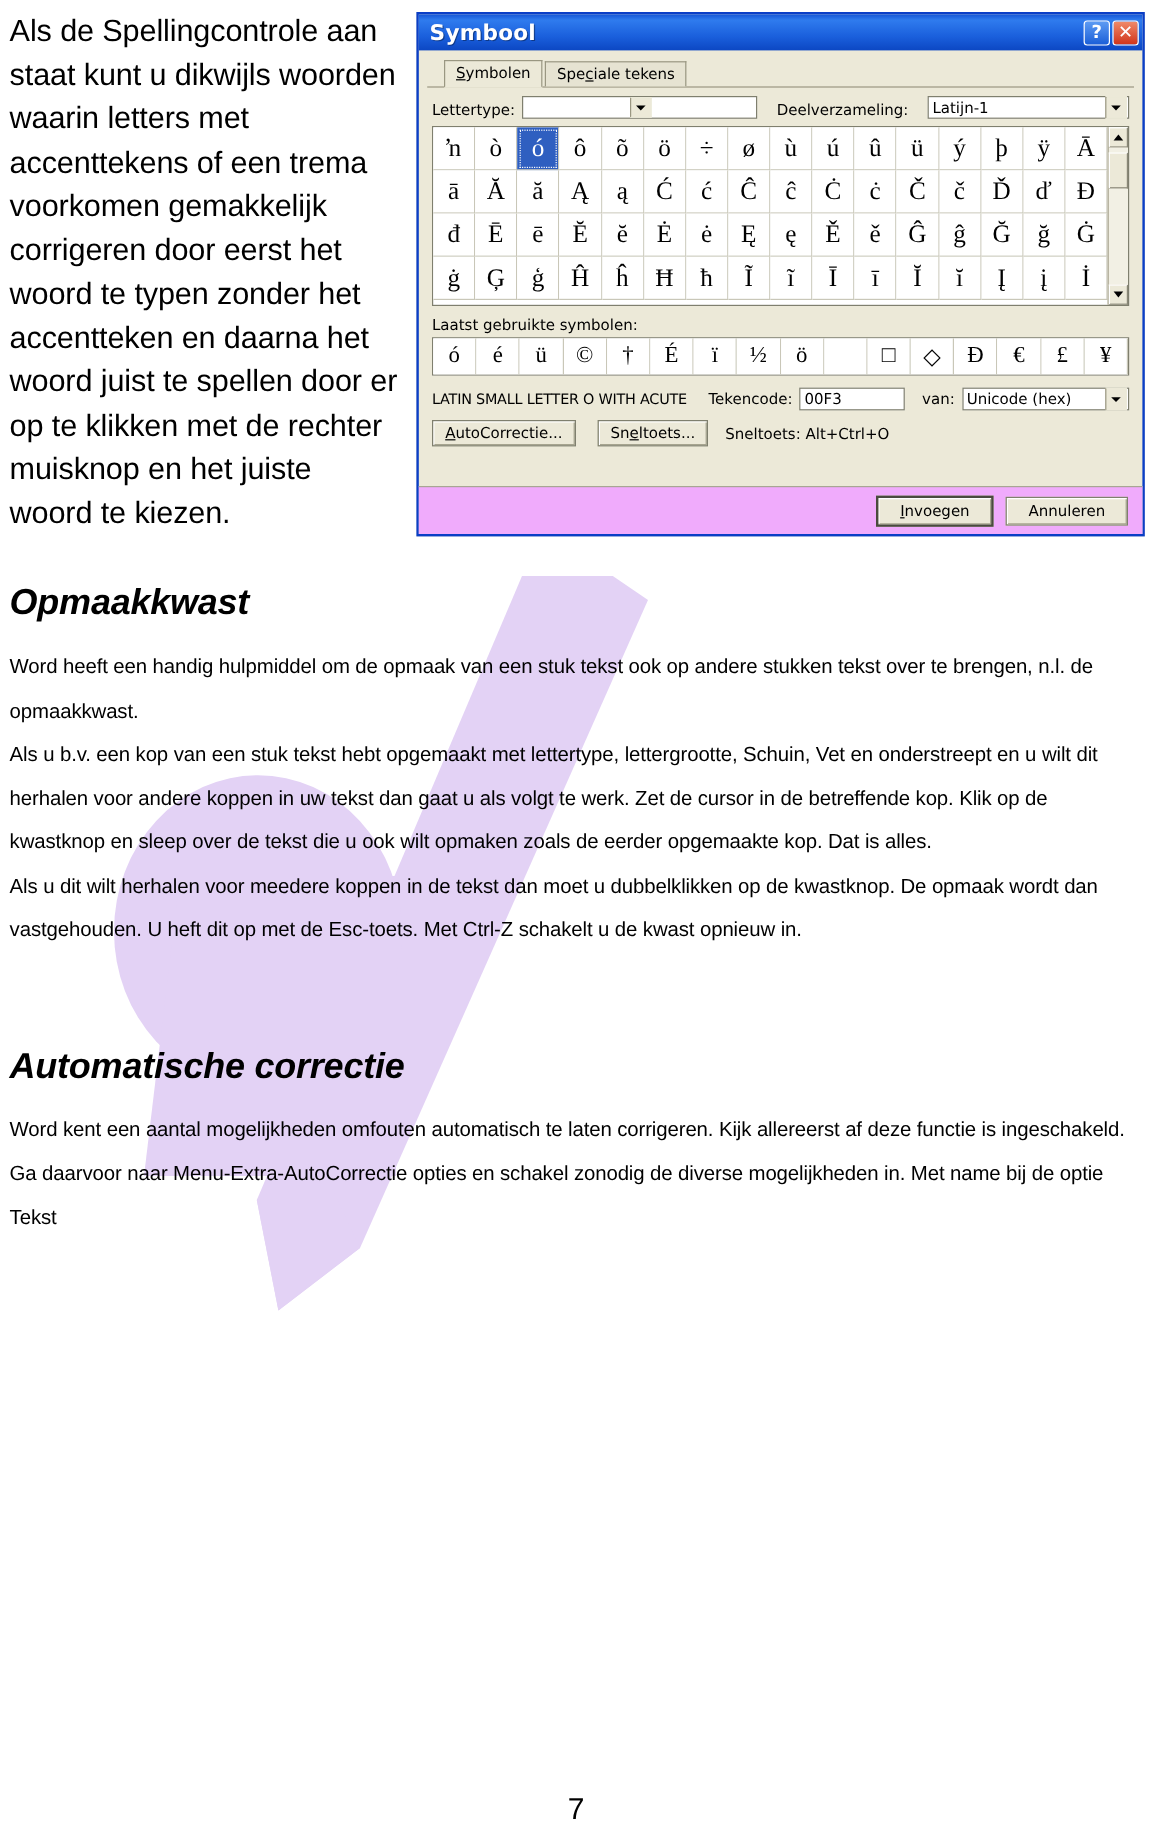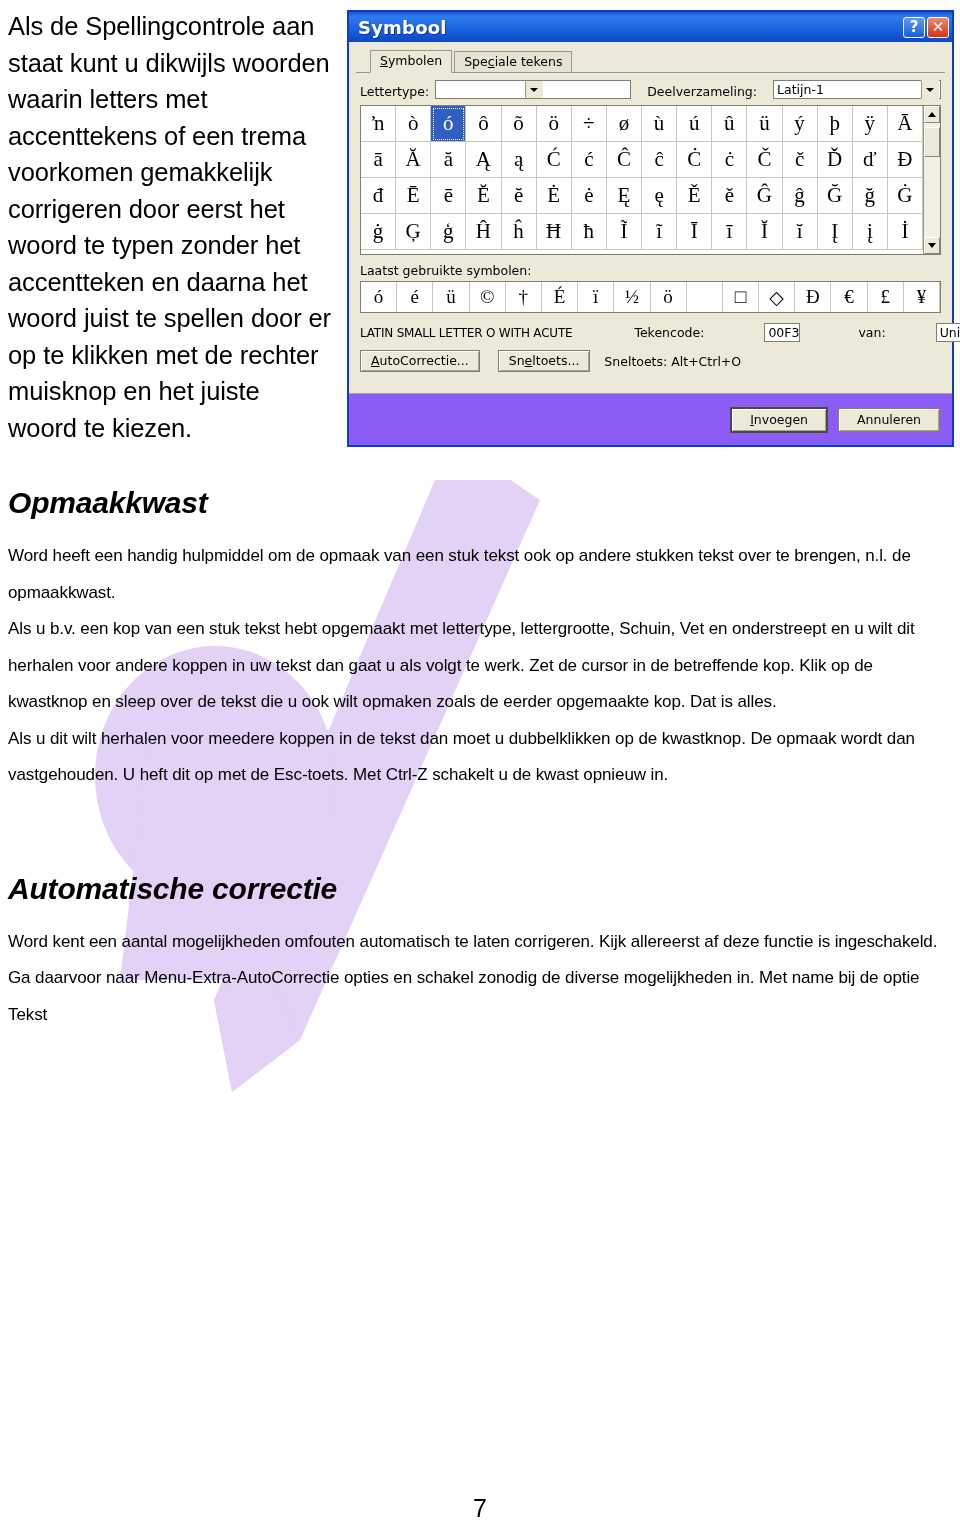--- a/index.html
+++ b/index.html
@@ -251,21 +251,21 @@
     border: 1px solid #7f7f6e;
     background: #fff;
     display: grid;
     grid-template-columns: repeat(16, 1fr);
     height: 32px;
     box-sizing: border-box;
   }
   #recent-grid .cell { border-bottom: none; font-size: 19px; }
 
   
-  #charinfo { margin-top: 10px; display:flex; align-items:center;gap:44px; }
+  #charinfo { margin-top: 10px; display:flex; align-items:center; }
   #charname { font-size: 12px; letter-spacing: -0.2px; white-space: nowrap; }
 
   .txtbox {
     height: 19px;
     border: 1px solid #7f7f6e;
     background: #fff;
     font-size: 12.5px;
     display: flex; align-items: center;
     padding-left: 3px;
     box-sizing: border-box;
@@ -282,23 +282,23 @@
     line-height: 14px;
     color: #000;
     box-sizing: border-box;
   }
   #shortcut-text { font-size: 12.5px; margin-left: 14px; }
 
   
   #dlg-footer {
     position: absolute;
     left: 0; right: 0; bottom: 0;
-    height: 52px;
+    height: 40px;
     border-top: 1px solid #a8a694;
-    background: #8b5cf6;
+    background: #f0abfc;
     display: flex;
     align-items: center;
     justify-content: flex-end;
     padding-right: 12px;
     box-sizing: border-box;
   }
   #dlg-footer .btn { padding: 4px 18px; margin-left: 10px; }
   #btn-invoegen { border: 2px solid #4a4a3f; font-weight: normal; }
 
   
@@ -477,21 +477,21 @@
           <div class="cell">◇</div>
           <div class="cell">Ɖ</div>
           <div class="cell">€</div>
           <div class="cell">£</div>
           <div class="cell">¥</div>
         </div>
 
       <div id="charinfo">
         <span id="charname">LATIN SMALL LETTER O WITH ACUTE</span>
         <span class="lbl" style="margin-left:18px;">Tekencode:</span>
-        <div class="txtbox" style="width:52px;margin-left:16px;">
+        <div class="txtbox" style="width:88px;margin-left:6px;">
           <span>00F3</span>
         </div>
         <span class="lbl" style="margin-left:14px;">van:</span>
         <div class="combo" style="flex:1;margin-left:6px;">
           <span class="val">Unicode (hex)</span>
           <span class="arrow">
               <i></i>
             </span>
         </div>
       </div>

